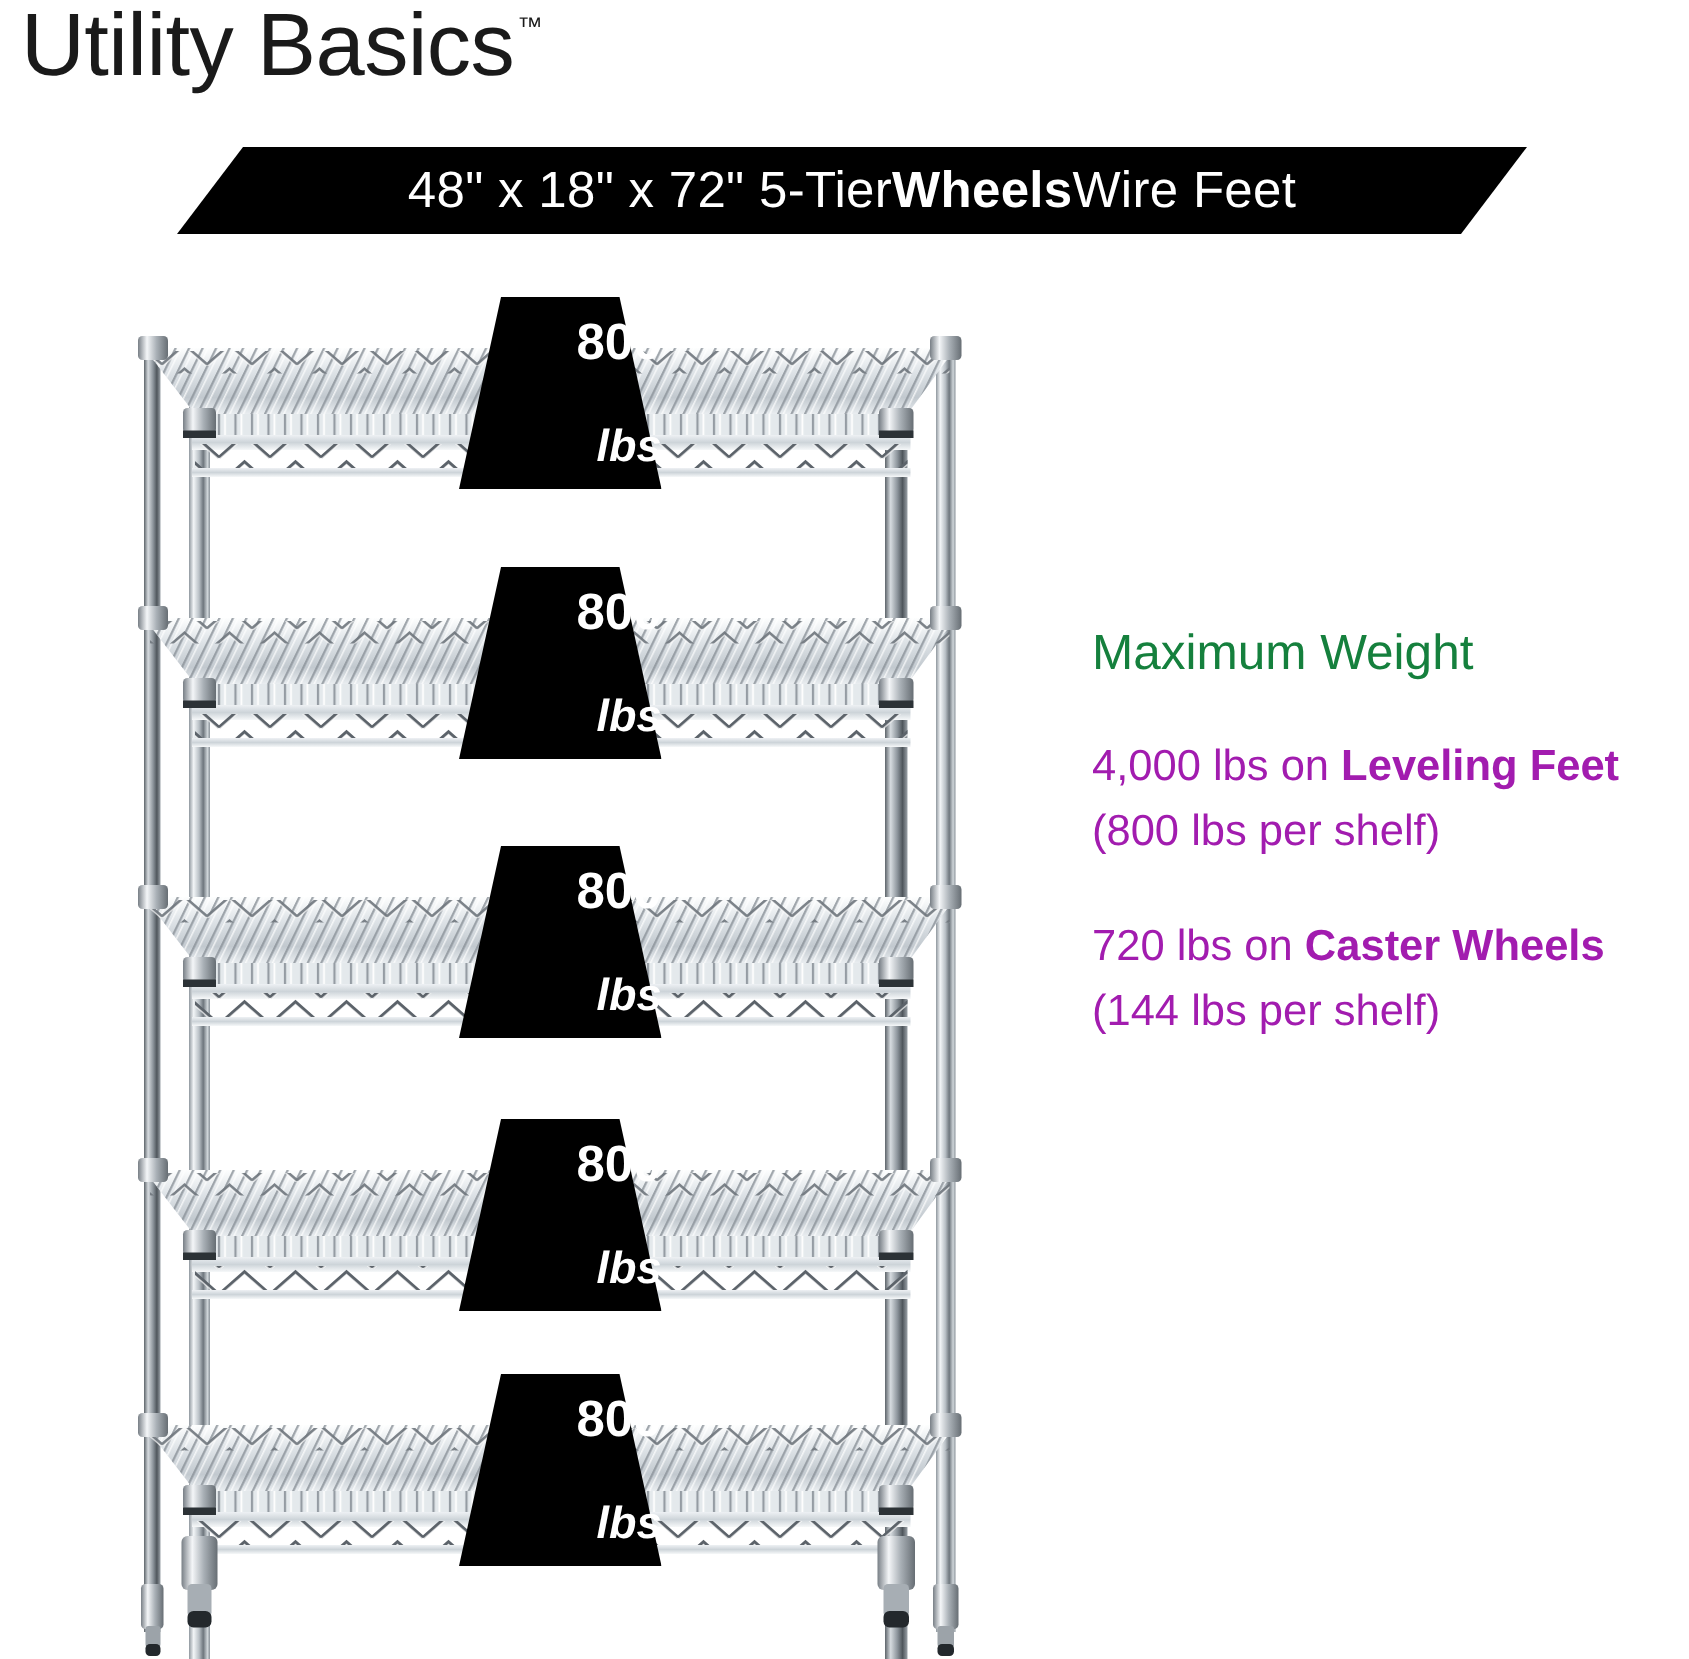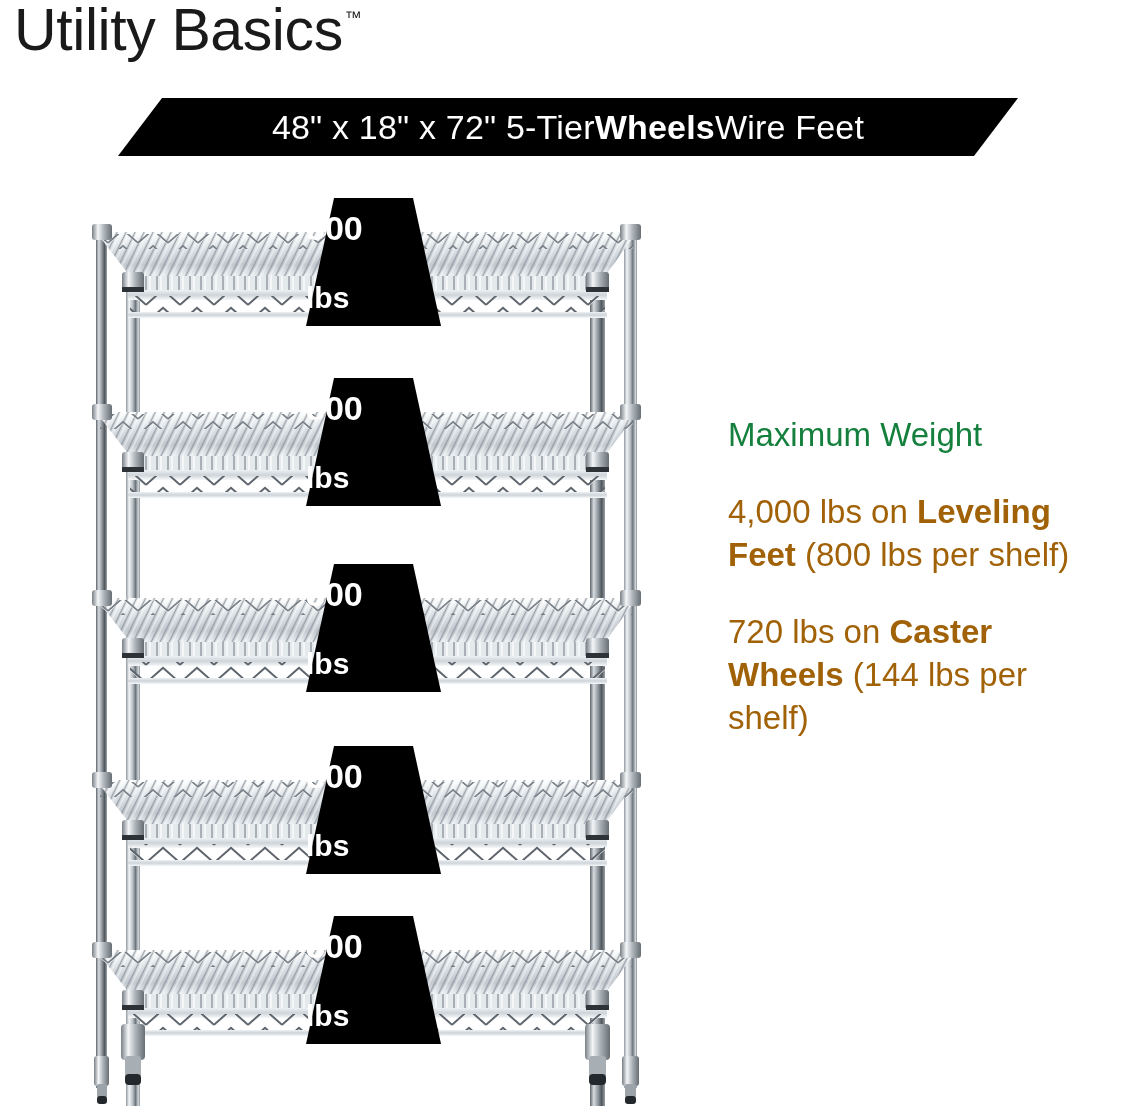--- a/index.html
+++ b/index.html
@@ -21,29 +21,29 @@
                  letter-spacing:0.2px;}
   #banner .btext b{font-weight:700;}
 
   
   #rack{position:absolute;left:78px;top:180px;width:600px;height:926px;}
 
   
   .tag{position:absolute;}
   .tag svg{position:absolute;left:0;top:0;}
   .tag .tagtext{position:absolute;left:0;top:0;width:100%;height:100%;
-      display:flex;flex-direction:column;align-items:flex-start;justify-content:center;
+      display:flex;flex-direction:column;align-items:flex-end;justify-content:center;
       color:#ffffff;font-weight:700;line-height:1.0;}
   .tag .l1{font-size:34px;}
-  .tag .l2{font-size:30px;margin-top:38px;}
+  .tag .l2{font-size:30px;margin-top:38px;font-style:italic;}
 
   
   #copy{position:absolute;left:728px;top:414px;width:372px;}
   #copy .heading{font-size:33px;line-height:42px;font-weight:400;color:#15803d;}
-  #copy p{margin:0;font-size:33px;line-height:43px;font-weight:400;color:#a16207;}
+  #copy p{margin:0;font-size:29px;line-height:43px;font-weight:400;color:#a21caf;}
   #copy p b{font-weight:700;}
   #copy .gap1{height:34px;}
   #copy .gap2{height:34px;}
 </style>
 </head>
 <body>
 
 <div id="brand">
   <span class="bname">Utility Basics</span>
   <span class="tm">™</span>

